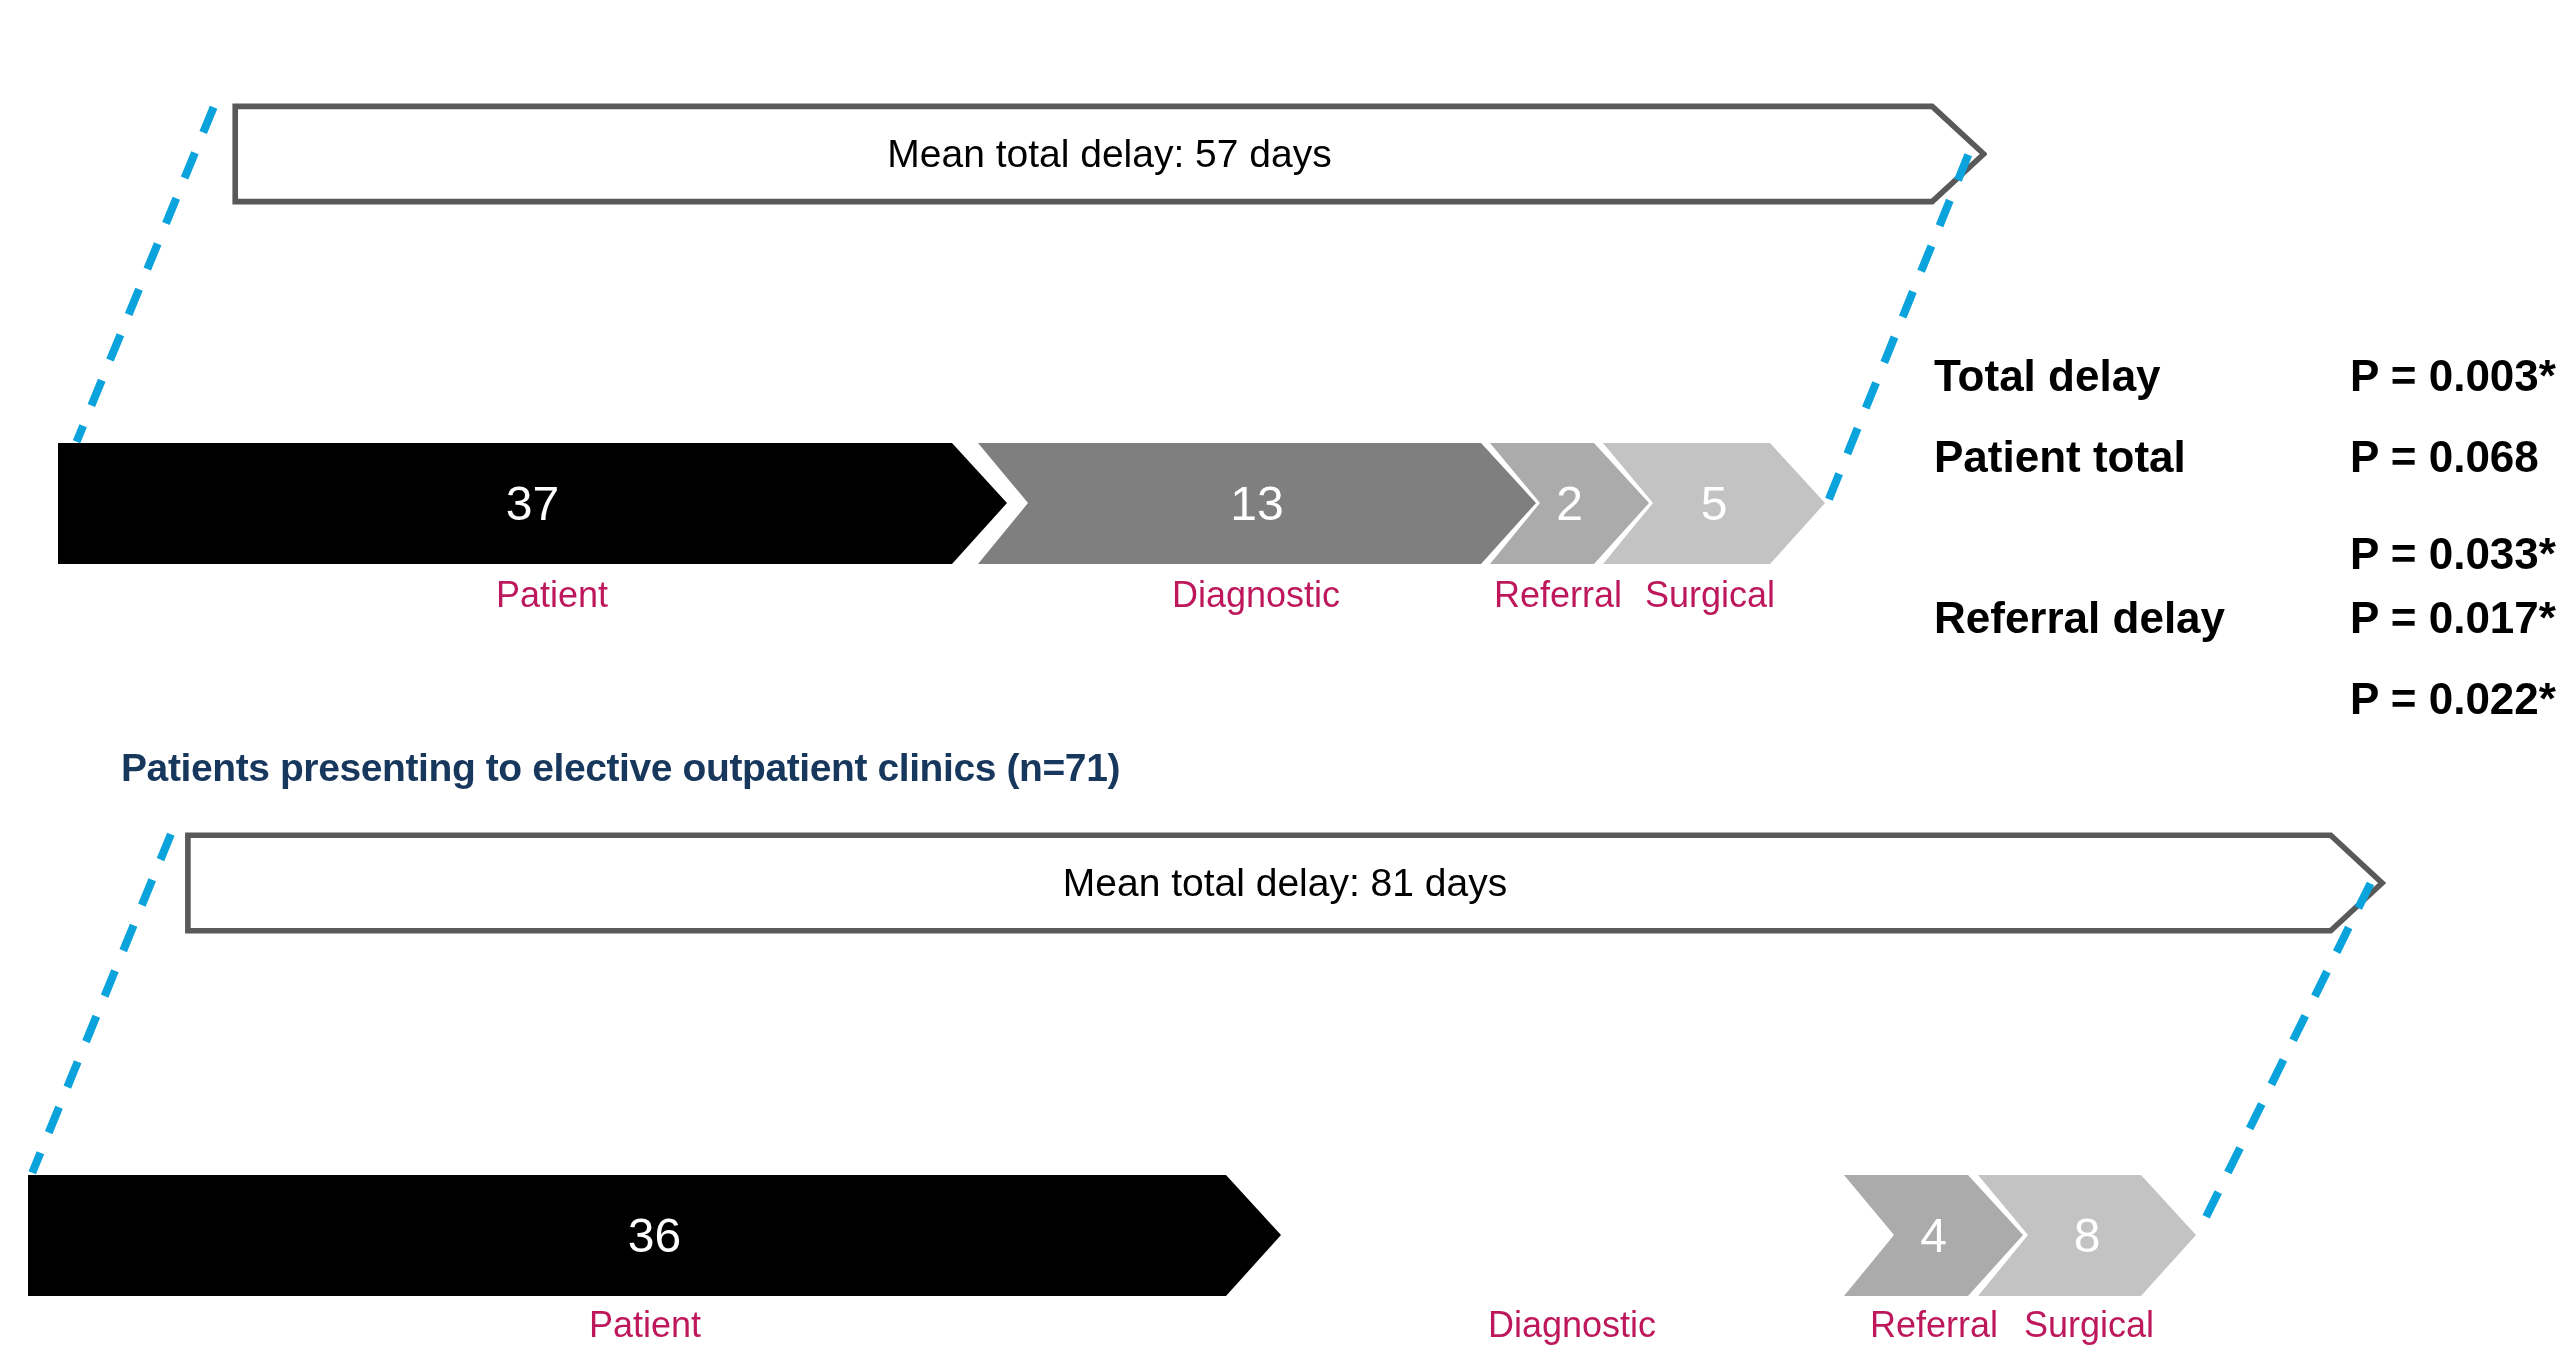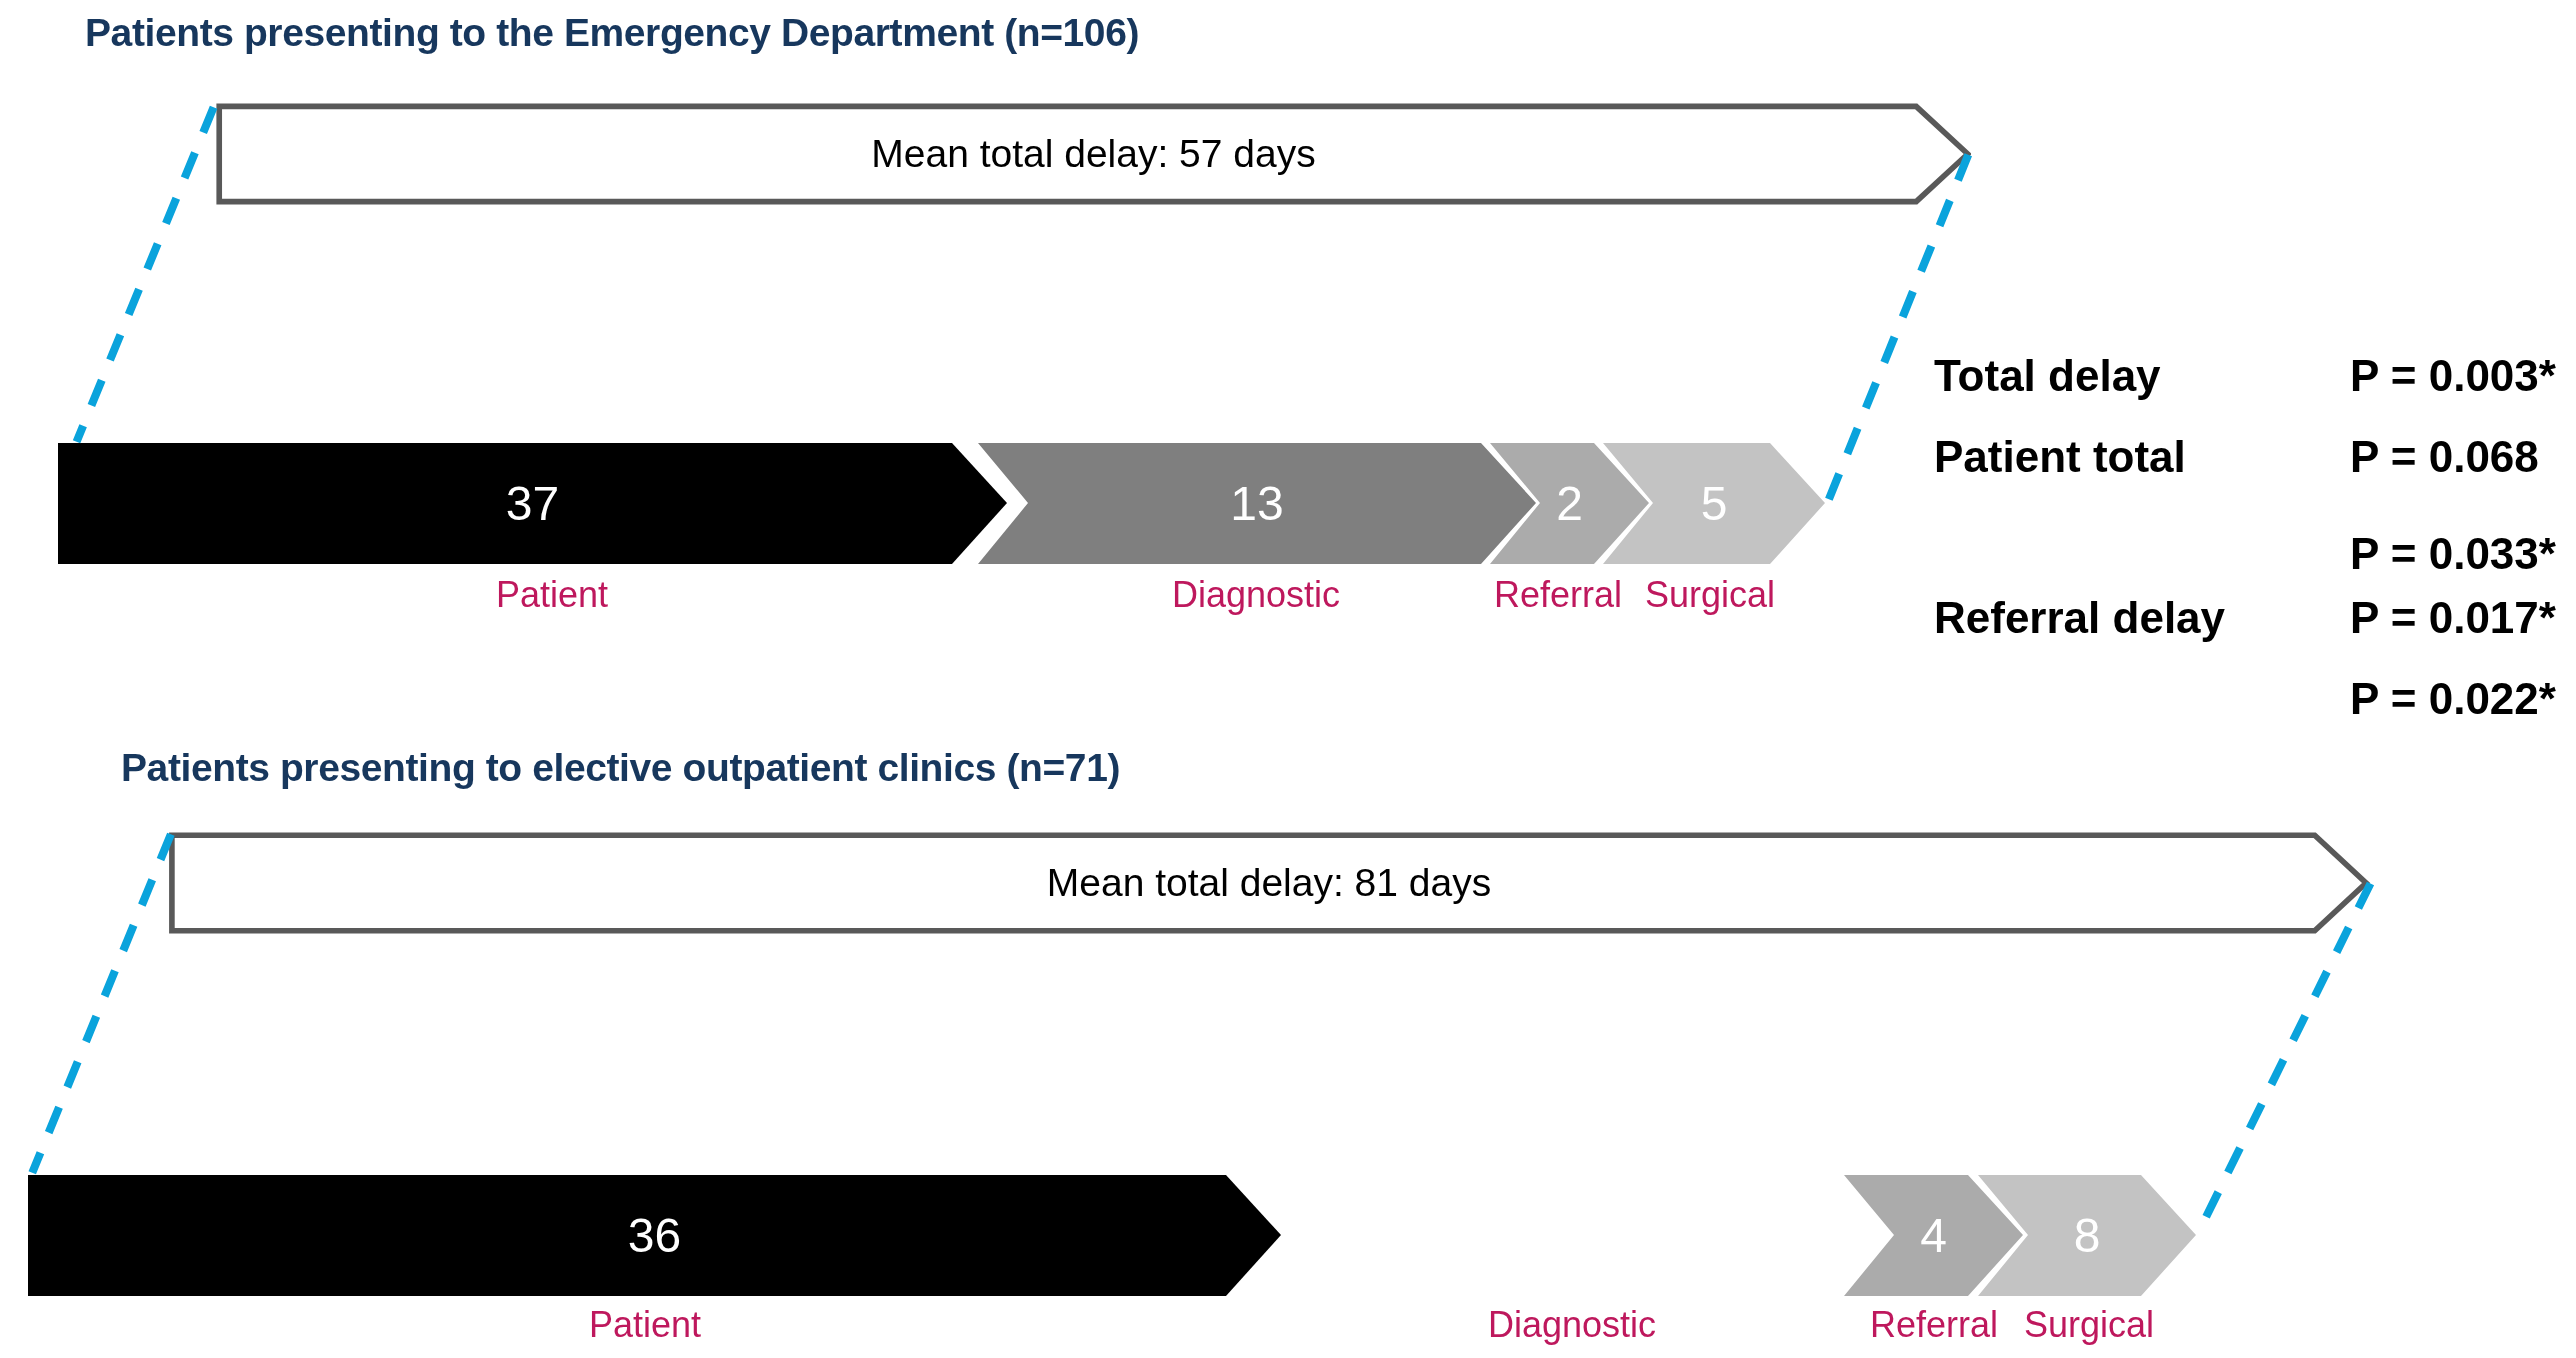--- a/index.html
+++ b/index.html
@@ -5,21 +5,21 @@
   html,body { margin:0; padding:0; background:#ffffff; }
   .canvas {
     position:relative; width:2576px; height:1359px;
     background:#ffffff; overflow:hidden;
     font-family:"Liberation Sans", sans-serif;
   }
   .sec-title {
     position:absolute; font-size:39px; font-weight:bold;
     color:#17375D; letter-spacing:-0.4px; white-space:nowrap;
   }
-  .banner { position:absolute; }
+  .banner { position:absolute;margin-left:16px; }
   .banner svg { position:absolute; left:0; top:0; }
   .banner-text {
     position:absolute; inset:0; display:flex;
     align-items:center; justify-content:center;
     font-size:39px; color:#000000; white-space:nowrap;
   }
   .seg {
     position:absolute; height:121px;
     display:flex; align-items:center; justify-content:center;
     color:#ffffff; font-size:48px;
@@ -36,21 +36,20 @@
   }
   .p-label { left:1934px; }
   .p-value { left:2350px; }
   .overlay { position:absolute; left:0; top:0; pointer-events:none; }
 </style>
 </head>
 <body>
 
 <div class="canvas">
 
-  <div class="sec-title" style="left:85px; top:11.3px;">Patients presenting to the Emergency Department (n=106)</div>
 
   <div class="banner" style="left:216px; top:103px; width:1755px; height:102px;">
     <svg width="1755" height="102" viewBox="0 0 2177 126">
       <polygon points="4,4 2109,4 2173,63 2109,122 4,122" fill="#ffffff" stroke="#595959" stroke-width="7" stroke-linejoin="miter"></polygon>
     </svg>
     <div class="banner-text">Mean total delay: 57 days</div>
   </div>
 
   <div class="seg seg-first" style="left:58px;  top:443px; width:949px; background:#000000;">
     <span>37</span>

